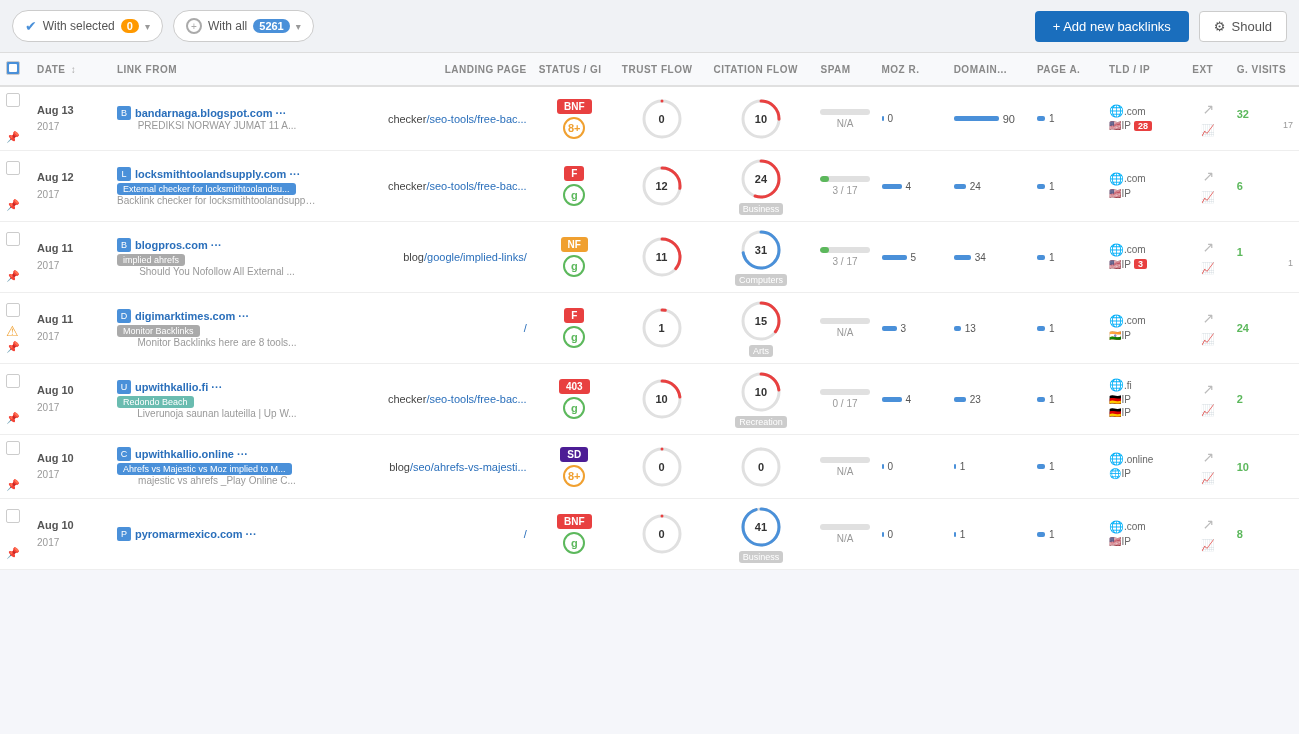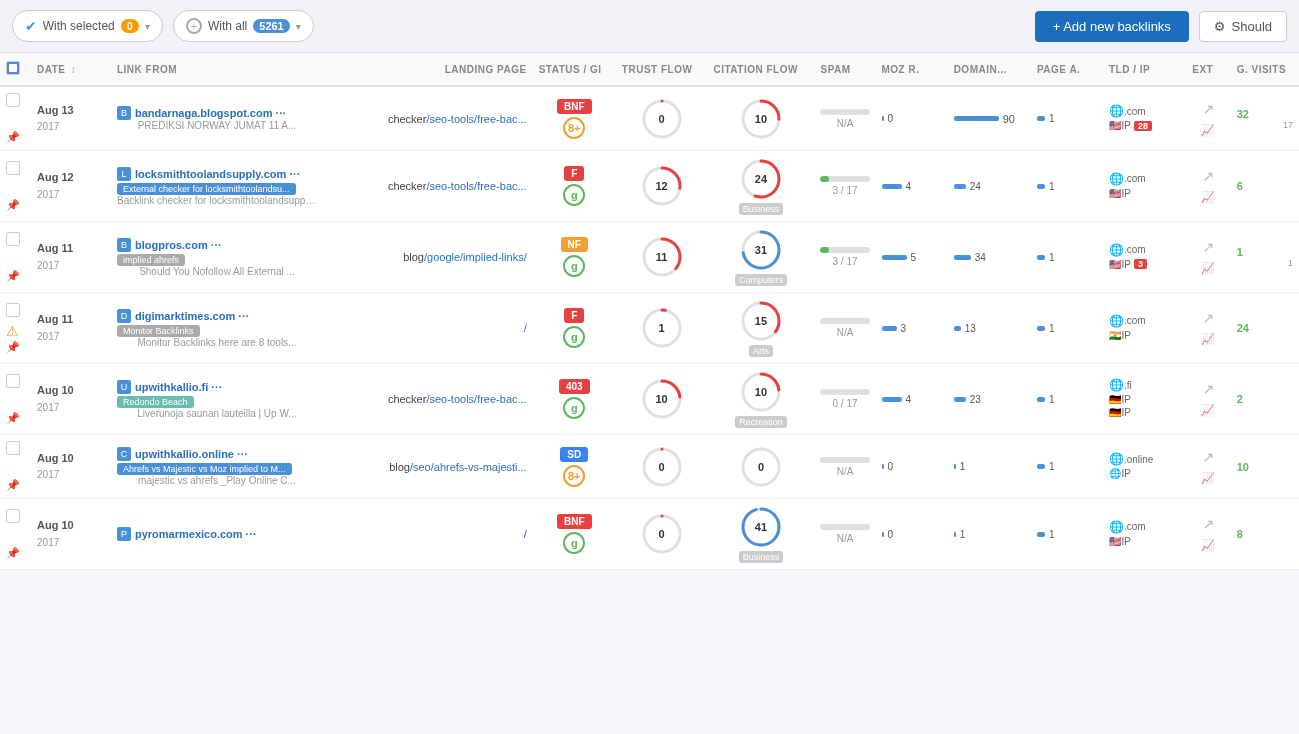--- a/index.html
+++ b/index.html
@@ -82,21 +82,21 @@
     .landing-cell .path { color: #2a6fbb; }
 
     .status-badge {
       display: inline-block; padding: 2px 7px; border-radius: 3px; font-size: 10px;
       font-weight: 700; color: #fff; text-align: center;
     }
     .status-bnf { background: #e84040; }
     .status-f { background: #e84040; }
     .status-nf { background: #f0a030; }
     .status-403 { background: #e84040; }
-    .status-sd { background: #3b82f6; }
+    .status-sd { background: #4c1d95; }
 
     .g-icon {
       width: 22px; height: 22px; border-radius: 50%; border: 2px solid;
       display: flex; align-items: center; justify-content: center; font-size: 11px;
       font-weight: 700; margin: 3px auto 0;
     }
     .g-green { border-color: #5cb85c; color: #5cb85c; }
     .g-orange { border-color: #f0a030; color: #f0a030; }
 
     

